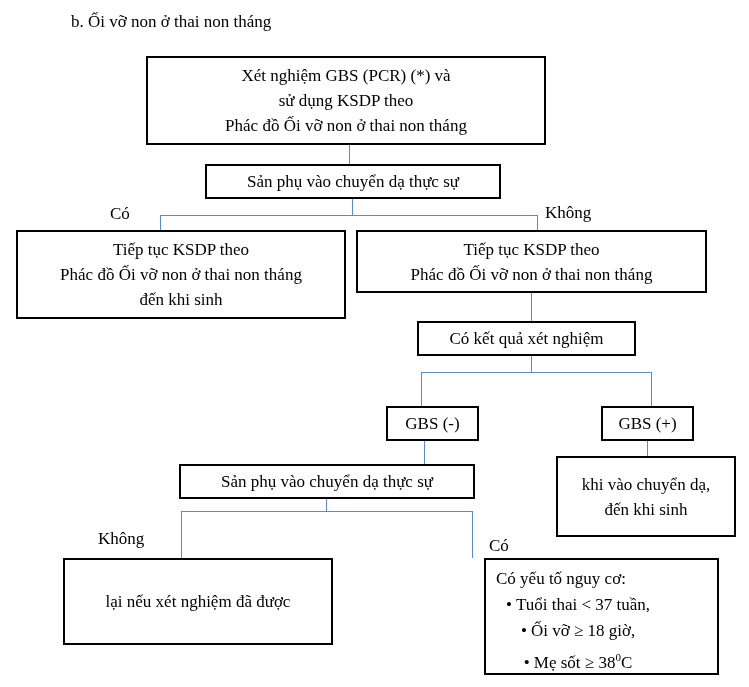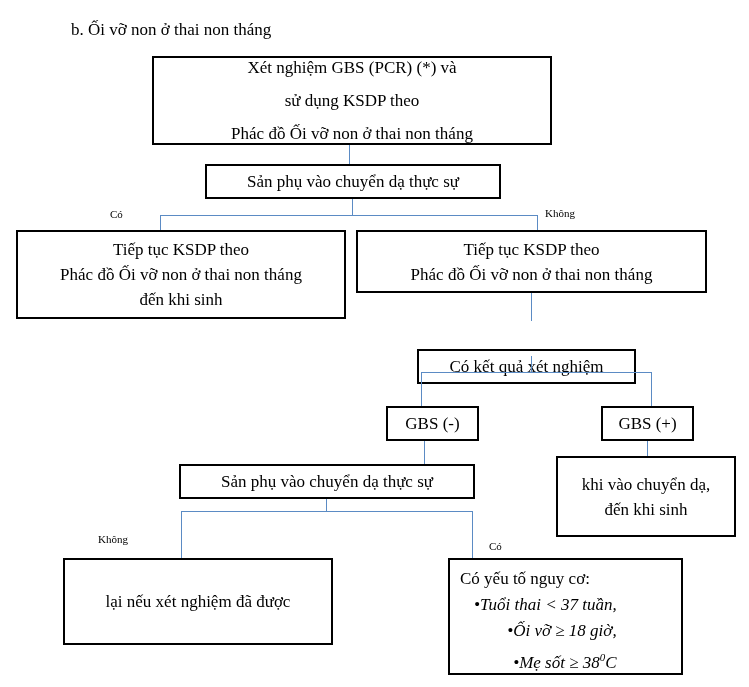--- a/index.html
+++ b/index.html
@@ -14,21 +14,21 @@
     background: #ffffff;
     overflow: hidden;
     font-family: "Liberation Serif", "DejaVu Serif", serif;
     color: #000000;
   }
 
   
   .section-title {
     position: absolute;
     left: 71px;
-    top: 19px;
+    top: 11px;
     font-size: 17px;
     line-height: 22px;
     white-space: nowrap;
   }
 
   
   .node {
     position: absolute;
     box-sizing: border-box;
     border: 2px solid #000000;
@@ -39,21 +39,21 @@
     justify-content: center;
     text-align: center;
     font-size: 17px;
     line-height: 25px;
   }
   .node .ln { display: block; white-space: nowrap; }
 
   
   .branch-label {
     position: absolute;
-    font-size: 11px;
+    font-size: 17px;
     line-height: 22px;
     white-space: nowrap;
   }
 
   
   .conn-h {
     position: absolute;
     height: 0;
     border-top: 1px solid #5b8bc4;
   }
@@ -61,54 +61,54 @@
     position: absolute;
     width: 0;
     border-left: 1px solid #5b8bc4;
   }
 
   
   .risk-box {
     align-items: flex-start;
     justify-content: flex-start;
     padding: 6px 1px 0 0;
+    margin-left: 36px;
   }
   .risk-lead {
     display: block;
     padding-left: 10px;
     white-space: nowrap;
     line-height: 26px;
   }
   .risk-list {
     margin: 0;
     padding: 0 0 0 30px;
     list-style: none;
   }
   .risk-list li {
     white-space: nowrap;
     line-height: 26px;
-    text-align: right;
-    font-style: italic;
+    text-align: center;
   }
   .risk-list li::before {
     content: "\2022";
     display: inline-block;
     width: 14px;
     margin-left: -14px;
   }
   .sup { font-size: 11px; vertical-align: super; }
 </style>
 </head>
 <body>
 
 <div id="page">
 
   <div class="section-title">b. Ối vỡ non ở thai non tháng</div>
 
-  <div class="node" style="left:152px; top:56px; width:400px; height:89px;gap:8px;">
+  <div class="node" style="left:146px; top:56px; width:400px; height:89px;">
     <span class="ln">Xét nghiệm GBS (PCR) (*) và</span>
     <span class="ln">sử dụng KSDP theo</span>
     <span class="ln">Phác đồ Ối vỡ non ở thai non tháng</span>
   </div>
 
   <div class="conn-v" style="left:349px; top:145px; height:19px;"></div>
 
   <div class="node" style="left:205px; top:164px; width:296px; height:35px;">
     <span class="ln">Sản phụ vào chuyển dạ thực sự</span>
   </div>
@@ -127,21 +127,21 @@
     <span class="ln">đến khi sinh</span>
   </div>
 
   <div class="node" style="left:356px; top:230px; width:351px; height:63px;">
     <span class="ln">Tiếp tục KSDP theo</span>
     <span class="ln">Phác đồ Ối vỡ non ở thai non tháng</span>
   </div>
 
   <div class="conn-v" style="left:531px; top:293px; height:28px;"></div>
 
-  <div class="node" style="left:417px; top:321px; width:219px; height:35px;margin-top:28px;">
+  <div class="node" style="left:417px; top:321px; width:219px; height:35px;">
     <span class="ln">Có kết quả xét nghiệm</span>
   </div>
 
   <div class="conn-v" style="left:531px; top:356px; height:16px;"></div>
   <div class="conn-h" style="left:421px; top:372px; width:230px;"></div>
   <div class="conn-v" style="left:421px; top:372px; height:34px;"></div>
   <div class="conn-v" style="left:651px; top:372px; height:34px;"></div>
 
   <div class="node" style="left:378px; top:406px; width:93px; height:35px;margin-left:8px;">
     <span class="ln">GBS (-)</span>

